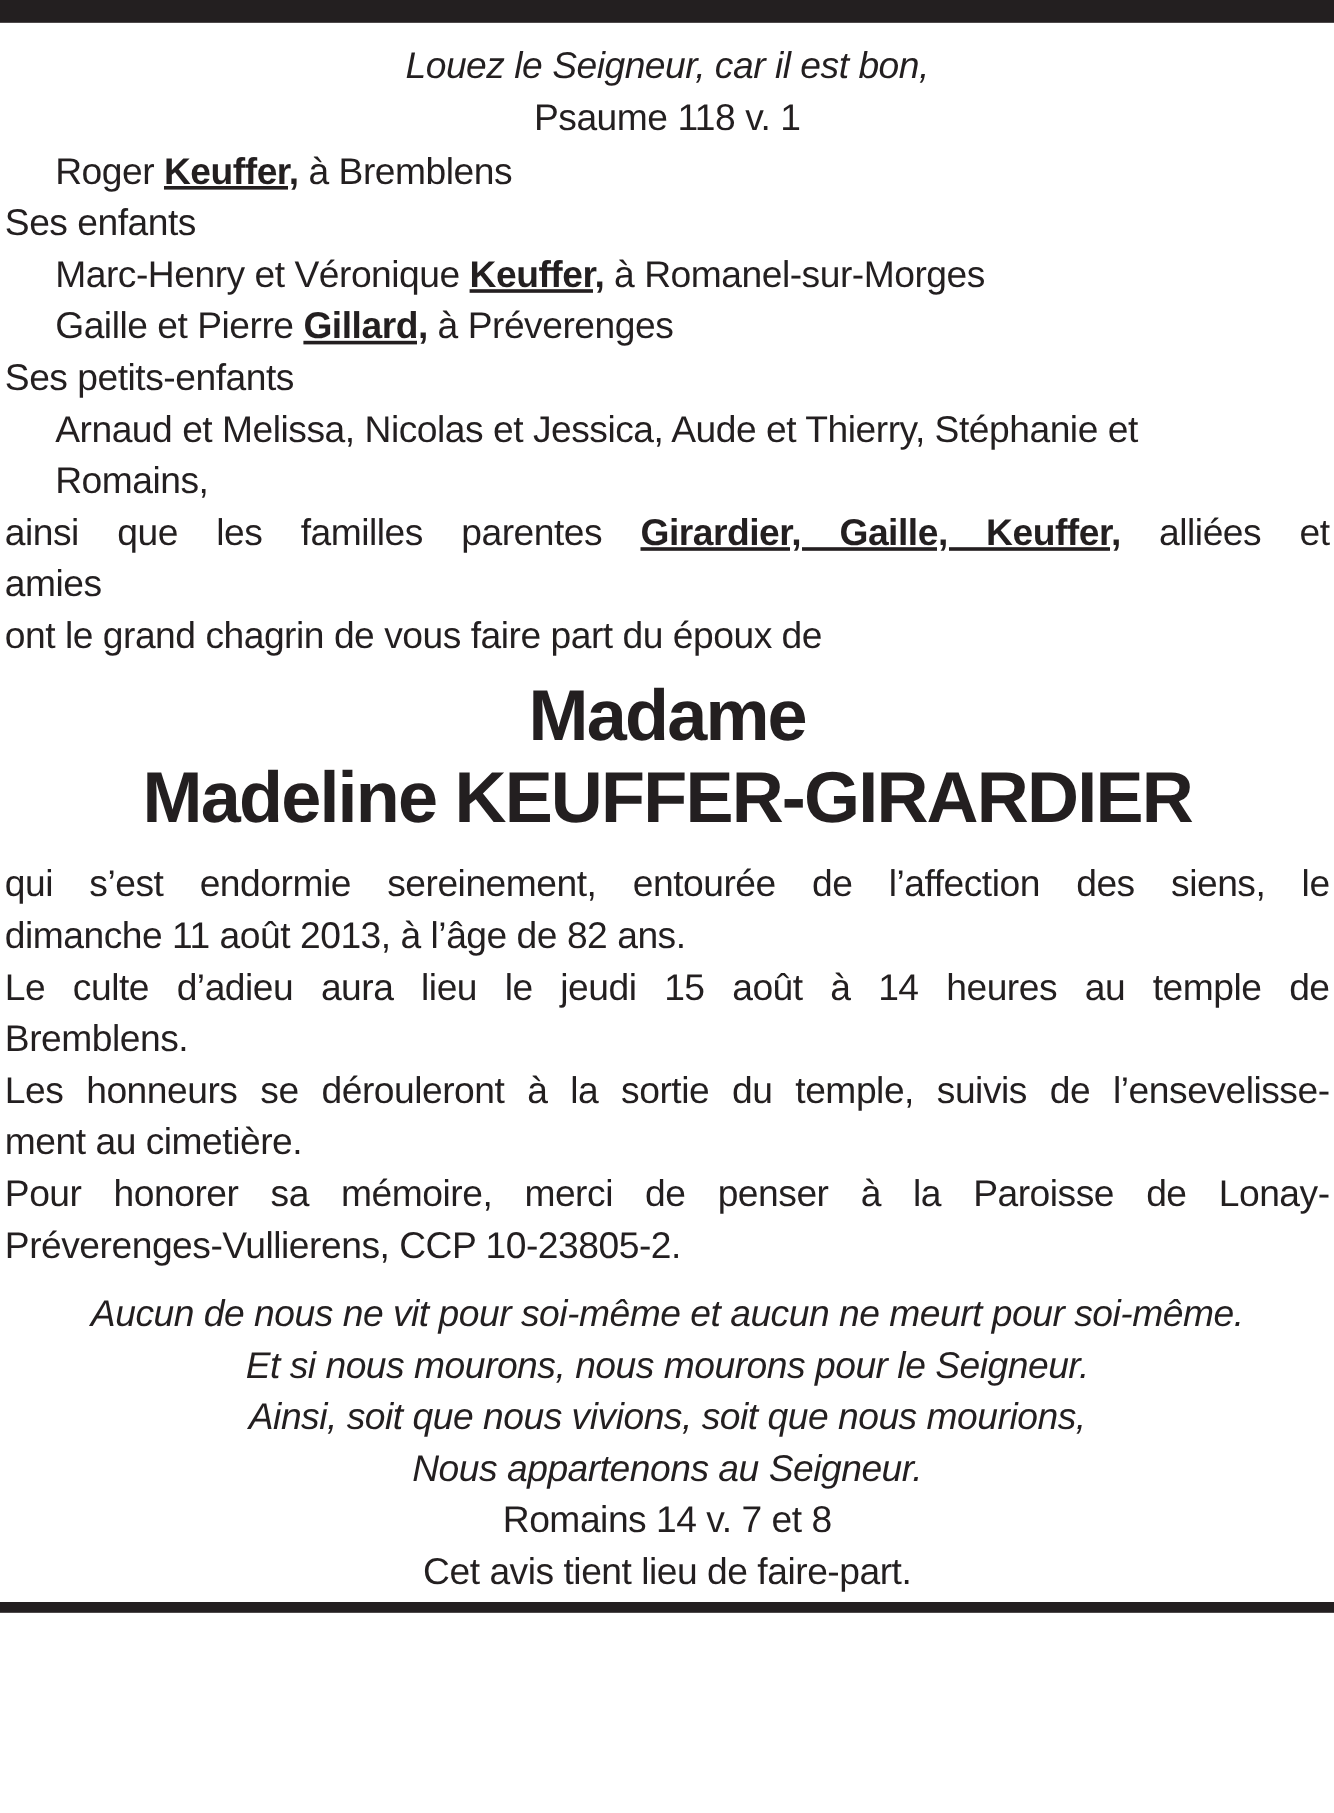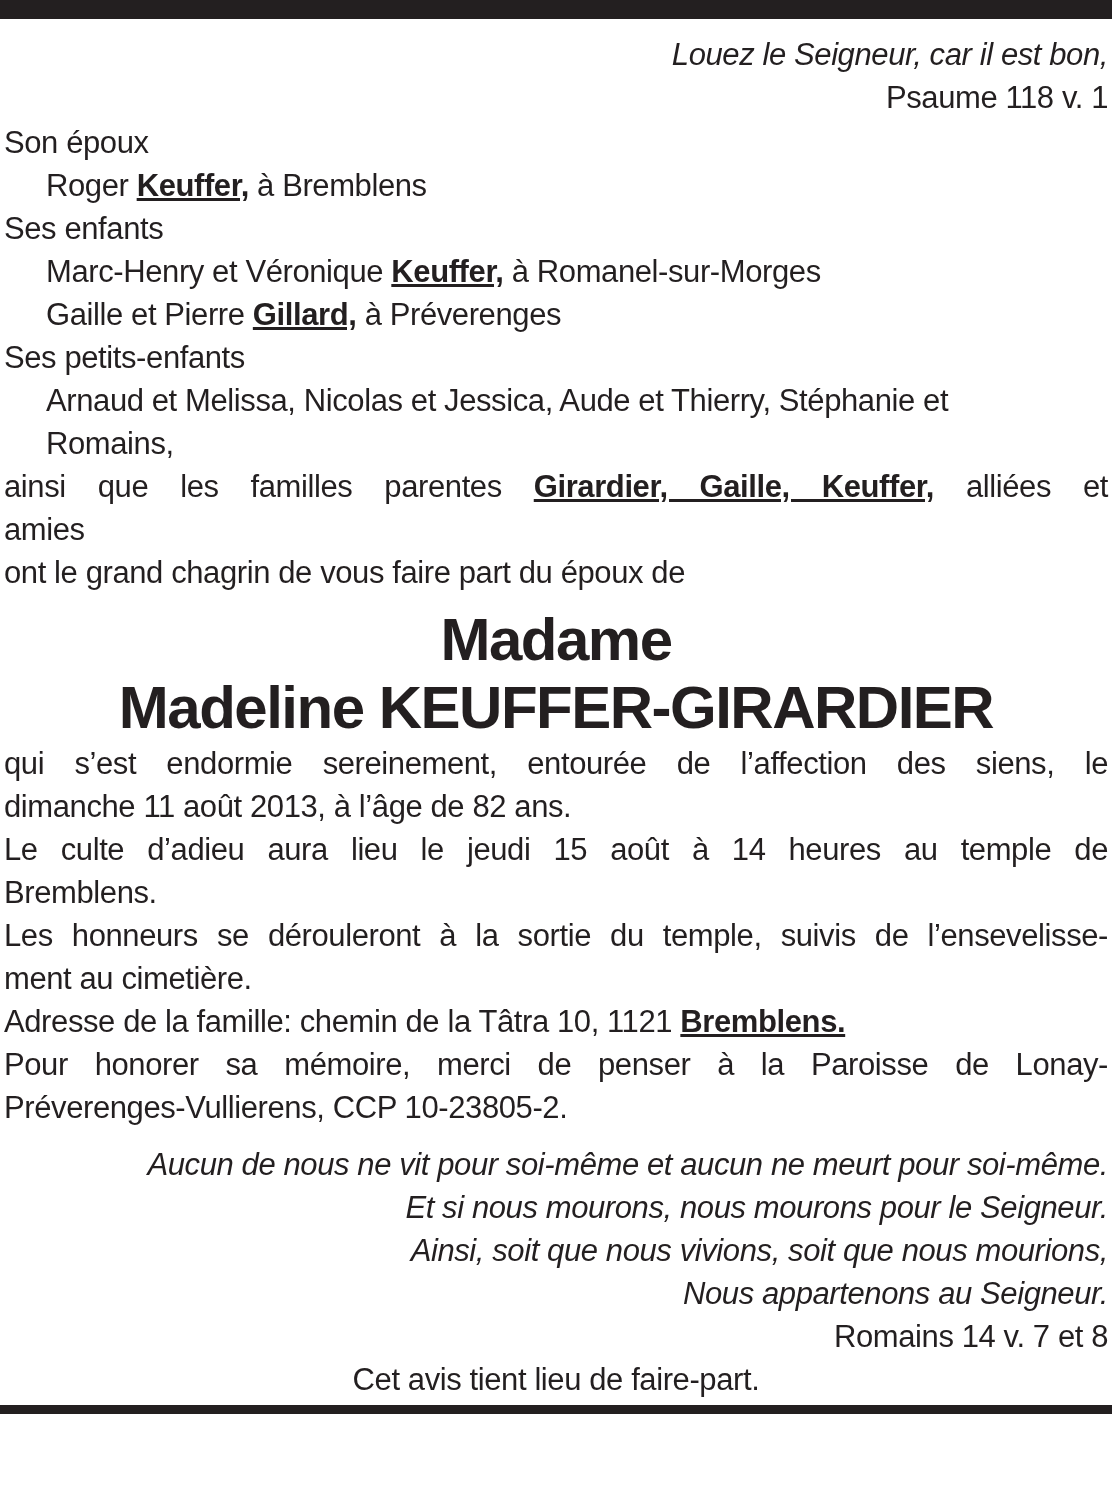--- a/index.html
+++ b/index.html
@@ -23,61 +23,60 @@
   .rule.bottom { height: 9px; margin-top: 4px; }
   .content {
     padding: 0 4px;
   }
   .line {
     font-size: 31px;
     line-height: 43px;
     letter-spacing: -0.4px;
     white-space: nowrap;
   }
-  .right { text-align: right; }
+  .right { text-align: center; }
   .center { text-align: center; }
   .italic { font-style: italic; }
   .justify {
     white-space: normal;
     text-align: justify;
     text-align-last: justify;
   }
   .indent { padding-left: 42px; }
   b { font-weight: 700; text-decoration: underline; }
   .epigraph { margin-top: 14px; }
   .family { margin-top: 2px; }
   .title-block { margin-top: 12px; }
   .title-line {
     text-align: center;
     font-weight: 700;
     font-size: 60px;
     line-height: 68px;
     letter-spacing: -1.5px;
     white-space: nowrap;
   }
-  .notice { margin-top: 0; }
+  .notice { margin-top: 16px; }
   .verse { margin-top: 14px; }
   .footer-line { margin-top: 0; }
 </style>
 </head>
 <body>
 
 <div>
 
   <div class="rule top"></div>
 
   <div class="content">
 
     <div class="epigraph">
       <div class="line right italic">Louez le Seigneur, car il est bon,</div>
       <div class="line right">Psaume 118 v. 1</div>
     </div>
 
     <div class="family">
-      <div class="line">Son époux</div>
       <div class="line indent"><span>Roger </span><b>Keuffer,</b><span> à Bremblens</span></div>
       <div class="line">Ses enfants</div>
       <div class="line indent"><span>Marc-Henry et Véronique </span><b>Keuffer,</b><span> à Romanel-sur-Morges</span></div>
       <div class="line indent"><span>Gaille et Pierre </span><b>Gillard,</b><span> à Préverenges</span></div>
       <div class="line">Ses petits-enfants</div>
       <div class="line indent">Arnaud et Melissa, Nicolas et Jessica, Aude et Thierry, Stéphanie et</div>
       <div class="line indent">Romains,</div>
       <div class="line justify"><span>ainsi que les familles parentes </span><b>Girardier, Gaille, Keuffer,</b><span> alliées et</span></div>
       <div class="line">amies</div>
       <div class="line">ont le grand chagrin de vous faire part du époux de</div>
@@ -88,21 +87,20 @@
       <div class="title-line">Madeline KEUFFER-GIRARDIER</div>
     </div>
 
     <div class="notice">
       <div class="line justify">qui s’est endormie sereinement, entourée de l’affection des siens, le</div>
       <div class="line">dimanche 11 août 2013, à l’âge de 82 ans.</div>
       <div class="line justify">Le culte d’adieu aura lieu le jeudi 15 août à 14 heures au temple de</div>
       <div class="line">Bremblens.</div>
       <div class="line justify">Les honneurs se dérouleront à la sortie du temple, suivis de l’ensevelisse-</div>
       <div class="line">ment au cimetière.</div>
-      <div class="line"><span>Adresse de la famille: chemin de la Tâtra 10, 1121 </span><b>Bremblens.</b></div>
       <div class="line justify">Pour honorer sa mémoire, merci de penser à la Paroisse de Lonay-</div>
       <div class="line">Préverenges-Vullierens, CCP 10-23805-2.</div>
     </div>
 
     <div class="verse">
       <div class="line right italic">Aucun de nous ne vit pour soi-même et aucun ne meurt pour soi-même.</div>
       <div class="line right italic">Et si nous mourons, nous mourons pour le Seigneur.</div>
       <div class="line right italic">Ainsi, soit que nous vivions, soit que nous mourions,</div>
       <div class="line right italic">Nous appartenons au Seigneur.</div>
       <div class="line right">Romains 14 v. 7 et 8</div>

